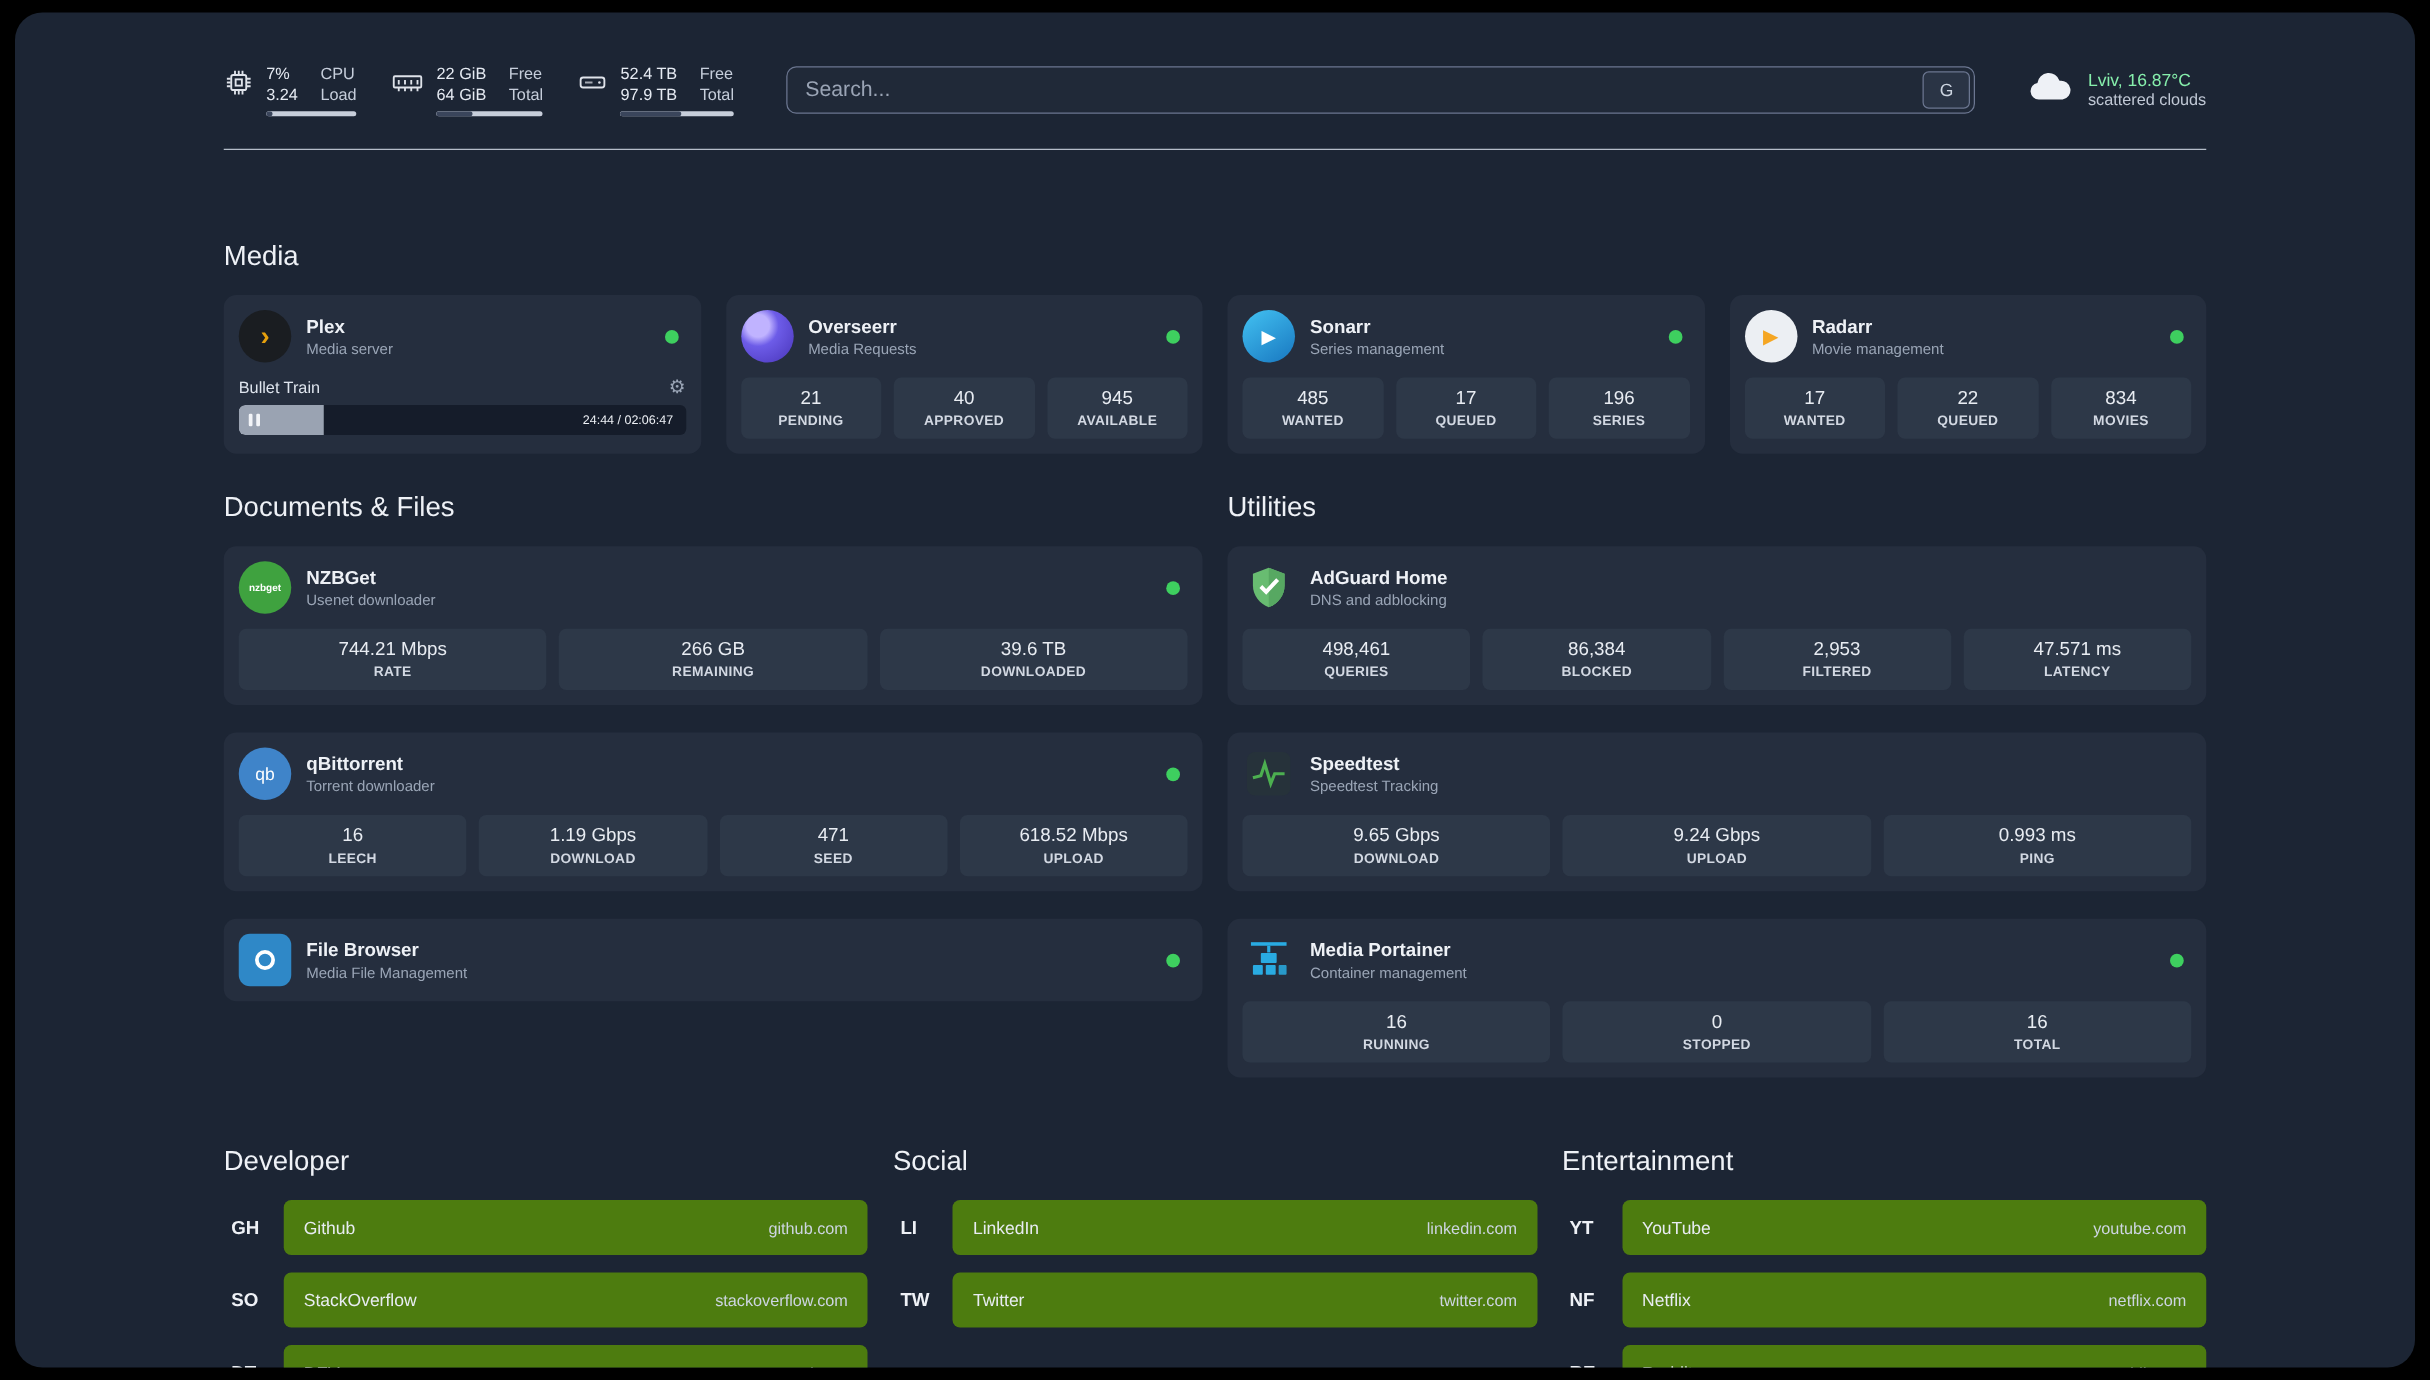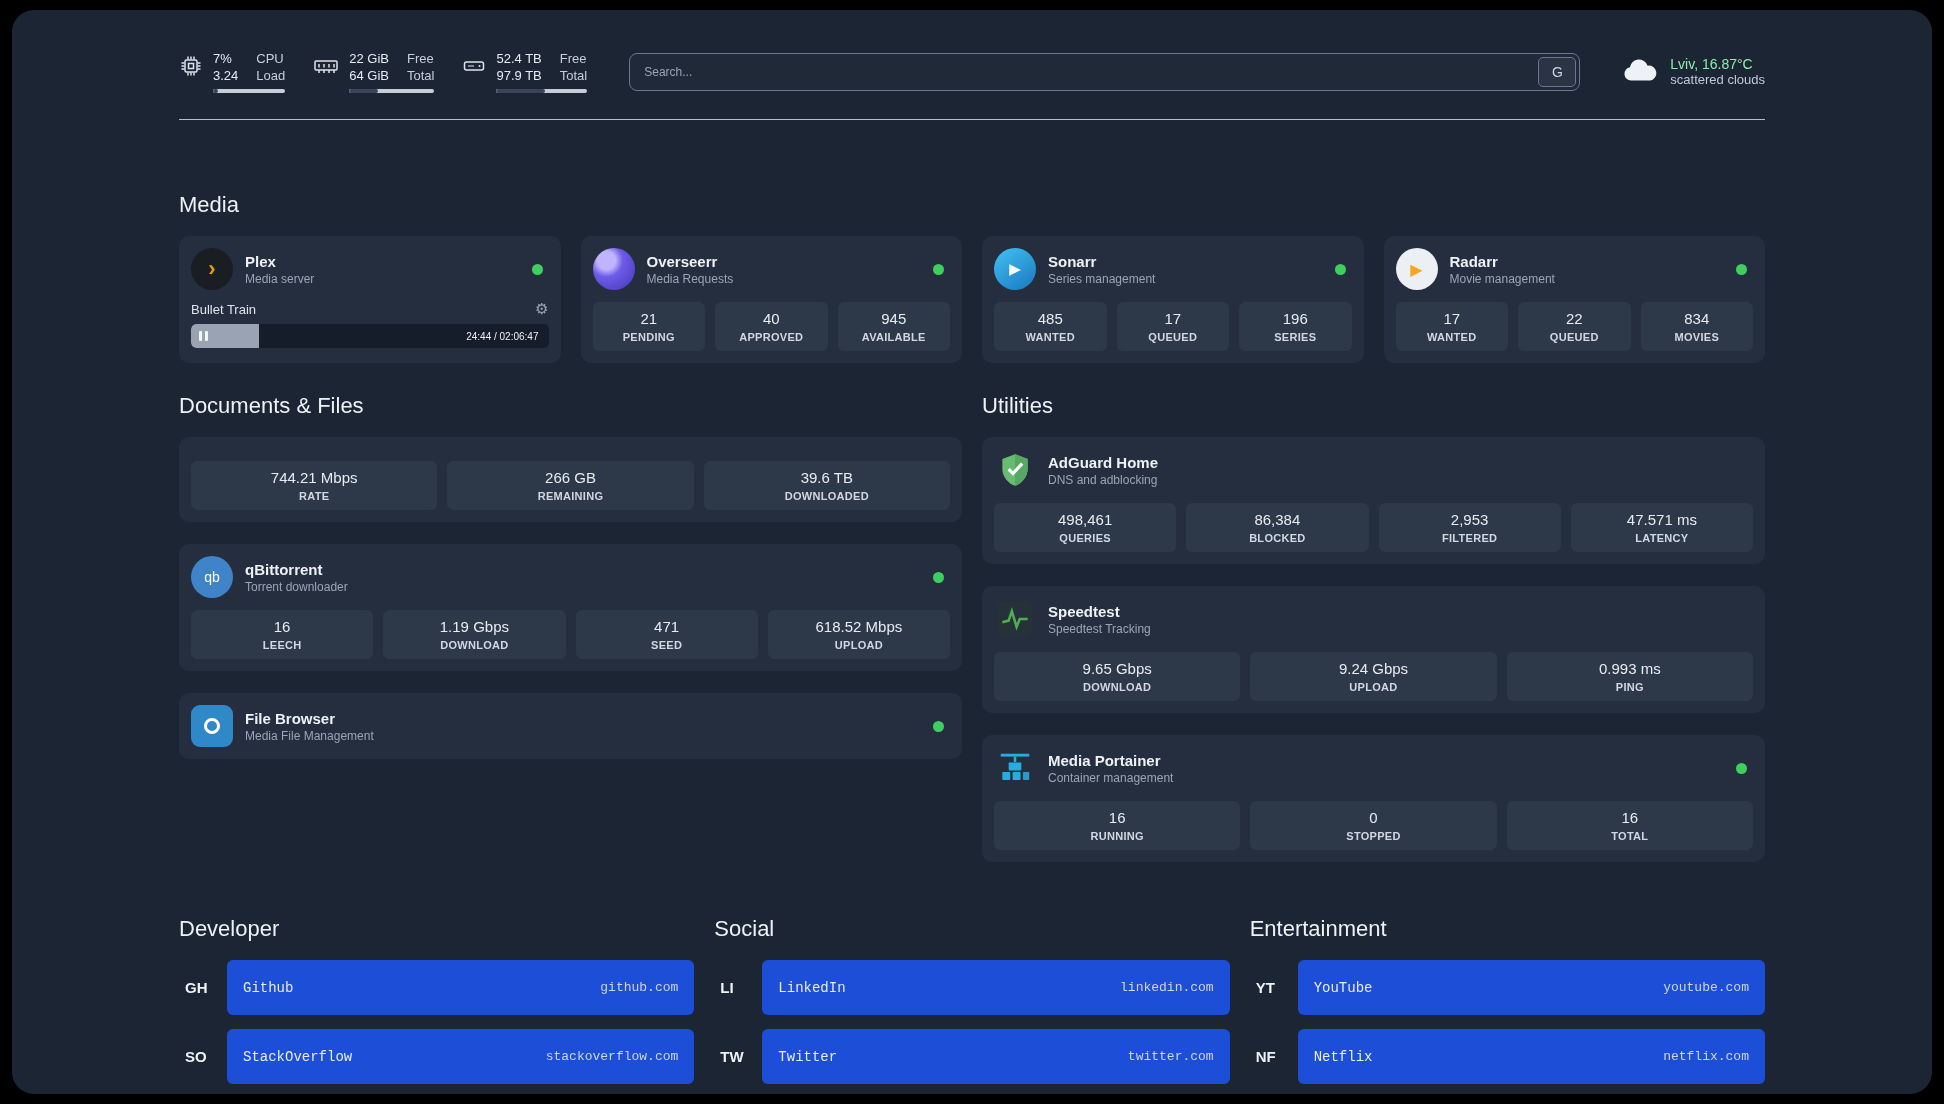--- a/index.html
+++ b/index.html
@@ -15,21 +15,21 @@
   .metric-body { display:flex; flex-direction:column; }
   .metric-cols { display:flex; gap:18px; }
   .m-col { display:flex; flex-direction:column; font-size:13px; line-height:17px; color:#e6ebf3; }
   .m-col.labels { color:#c6cedb; }
   .m-bar { margin-top:5px; height:4px; width:100%; background:#c7ceda; border-radius:2px; overflow:hidden; }
   .m-fill { height:100%; background:#3a455b; border-radius:2px; }
 
   .searchwrap { flex:1; display:flex; align-items:center; height:38px;
                 border:1px solid #6b7690; border-radius:8px; background:#202938; margin:0 14px; }
   .searchwrap input { flex:1; background:transparent; border:none; outline:none; color:#dfe5ee;
-                      font-size:12px; padding:0 14px; font-family:"Liberation Sans", sans-serif; }
+                      font-size:17px; padding:0 14px; font-family:"Liberation Sans", sans-serif; }
   .searchwrap input::placeholder { color:#9aa4b5; }
   .search-engine { width:38px; height:30px; margin:3px; border:1px solid #6b7690; border-radius:5px;
                    background:#2a3445; color:#cdd5e1; font-size:14px; display:flex;
                    align-items:center; justify-content:center; cursor:pointer; }
 
   .weather { display:flex; align-items:center; gap:12px; }
   .weather-text { display:flex; flex-direction:column; }
   .weather-loc { font-size:14px; color:#86efac; }
   .weather-cond { font-size:13px; color:#c0c8d5; }
 
@@ -78,22 +78,22 @@
   .np-time { position:absolute; right:10px; font-size:10px; color:#eef1f6; }
 
   
   .two-col { display:grid; grid-template-columns:1fr 1fr; gap:20px; margin-top:30px; }
   .col-stack { display:flex; flex-direction:column; gap:22px; }
 
   
   .bookmarks { display:grid; grid-template-columns:1fr 1fr 1fr; gap:20px; margin-top:54px; }
   .bm-row { display:flex; align-items:center; margin-bottom:14px; }
   .bm-abbr { width:48px; font-size:15px; font-weight:600; color:#eef1f6; text-align:left; padding-left:6px; }
-  .bm-bar { flex:1; height:55px; background:#1d4ed8; border-radius:6px; display:flex;
-            align-items:center; justify-content:space-between; padding:0 16px; cursor:pointer;font-family:Liberation Mono, monospace; }
+  .bm-bar { flex:1; height:44px; background:#4d7c0f; border-radius:6px; display:flex;
+            align-items:center; justify-content:space-between; padding:0 16px; cursor:pointer; }
   .bm-name { font-size:14px; color:#e8ecf2; }
   .bm-url { font-size:13px; color:#cdd5e1; }
 </style>
 </head>
 <body>
 
 <div class="panel">
   <div class="content">
 
     <div class="topbar">
@@ -302,20 +302,30 @@
       </div>
     </div>
 
     <div class="two-col">
 
       <div>
         <div class="section-title">Documents &amp; Files</div>
         <div class="col-stack">
 
           <div class="card">
+            <div class="card-head">
+              <span class="svc-icon icon-nzbget">
+                  <span>nzbget</span>
+                </span>
+              <div class="svc-text">
+                <div class="svc-name">NZBGet</div>
+                <div class="svc-desc">Usenet downloader</div>
+              </div>
+              <span class="status-dot"></span>
+            </div>
             <div class="stats">
               <div class="stat">
                 <div class="stat-value">744.21 Mbps</div>
                 <div class="stat-label">RATE</div>
               </div>
               <div class="stat">
                 <div class="stat-value">266 GB</div>
                 <div class="stat-label">REMAINING</div>
               </div>
               <div class="stat">

